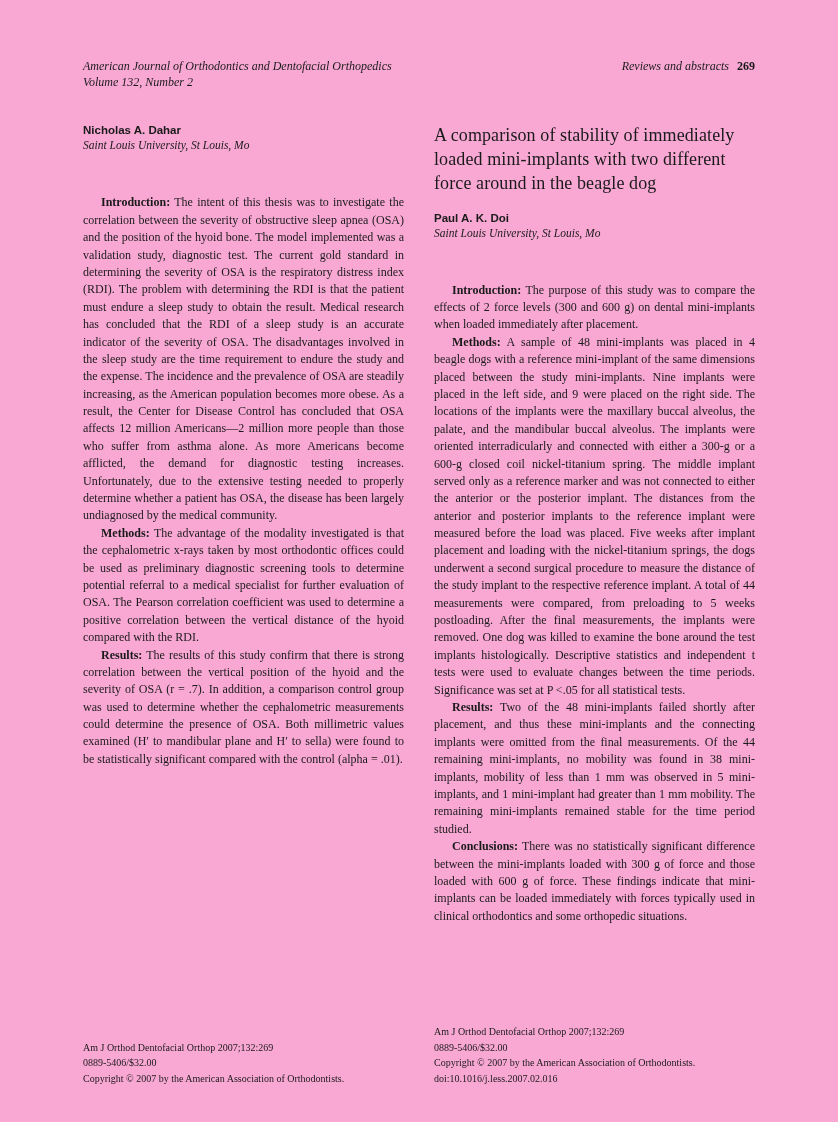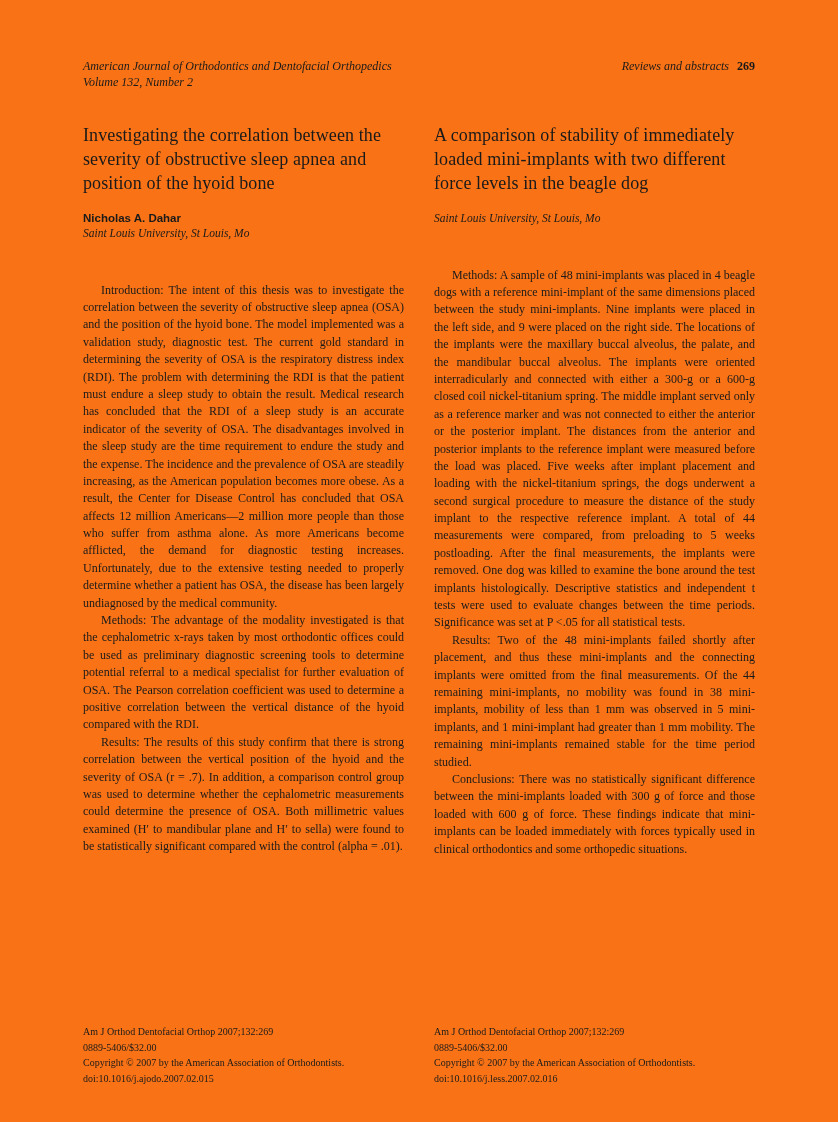--- a/index.html
+++ b/index.html
@@ -1,21 +1,21 @@
 <!DOCTYPE html>
 <html><head>
 <meta charset="utf-8">
 <style>
   * { margin: 0; padding: 0; box-sizing: border-box; }
   html, body { background: #e8e8e8; }
   .page {
     width: 838px;
     height: 1122px;
     margin: 0 auto;
-    background: #f97316;
+    background: #f9a8d4;
     padding: 58px 83px 36px 83px;
     display: flex;
     flex-direction: column;
     overflow: hidden;
     font-family: "Liberation Serif", serif;
     color: #1a1a1a;
   }
   
   .running-head {
     display: flex;
@@ -59,21 +59,21 @@
     font-style: italic;
     font-size: 11.5px;
     margin-bottom: 43px;
   }
   .abstract p {
     font-size: 12px;
     line-height: 1.45;
     text-align: justify;
     text-indent: 18px;
   }
-  .abstract p b { font-weight: normal; }
+  .abstract p b { font-weight: bold; }
   
   .cite-block {
     margin-top: auto;
     padding-top: 14px;
     font-size: 10px;
     line-height: 1.55;
   }
 </style>
 </head>
 <body>
@@ -86,43 +86,43 @@
       <div>Volume 132, Number 2</div>
     </div>
     <div class="head-right">
       <span>Reviews and abstracts</span><span class="pagenum">269</span>
     </div>
   </div>
 
   <div class="columns">
 
     <div class="col">
-      <h1 class="article-title">Investigating the correlation between the severity of obstructive sleep apnea and position of the hyoid bone</h1>
       <div class="author">Nicholas A. Dahar</div>
       <div class="affiliation">Saint Louis University, St Louis, Mo</div>
 
       <div class="abstract">
         <p><b>Introduction:</b> <span>The intent of this thesis was to investigate the correlation between the severity of obstructive sleep apnea (OSA) and the position of the hyoid bone. The model implemented was a validation study, diagnostic test. The current gold standard in determining the severity of OSA is the respiratory distress index (RDI). The problem with determining the RDI is that the patient must endure a sleep study to obtain the result. Medical research has concluded that the RDI of a sleep study is an accurate indicator of the severity of OSA. The disadvantages involved in the sleep study are the time requirement to endure the study and the expense. The incidence and the prevalence of OSA are steadily increasing, as the American population becomes more obese. As a result, the Center for Disease Control has concluded that OSA affects 12 million Americans—2 million more people than those who suffer from asthma alone. As more Americans become afflicted, the demand for diagnostic testing increases. Unfortunately, due to the extensive testing needed to properly determine whether a patient has OSA, the disease has been largely undiagnosed by the medical community.</span></p>
         <p><b>Methods:</b> <span>The advantage of the modality investigated is that the cephalometric x-rays taken by most orthodontic offices could be used as preliminary diagnostic screening tools to determine potential referral to a medical specialist for further evaluation of OSA. The Pearson correlation coefficient was used to determine a positive correlation between the vertical distance of the hyoid compared with the RDI.</span></p>
         <p><b>Results:</b> <span>The results of this study confirm that there is strong correlation between the vertical position of the hyoid and the severity of OSA (r = .7). In addition, a comparison control group was used to determine whether the cephalometric measurements could determine the presence of OSA. Both millimetric values examined (H′ to mandibular plane and H′ to sella) were found to be statistically significant compared with the control (alpha = .01).</span></p>
       </div>
 
       <div class="cite-block">
         <div>Am J Orthod Dentofacial Orthop 2007;132:269</div>
         <div>0889-5406/$32.00</div>
         <div>Copyright © 2007 by the American Association of Orthodontists.</div>
-        <div>doi:10.1016/j.ajodo.2007.02.015</div>
       </div>
     </div>
 
     <div class="col">
-      <h1 class="article-title">A comparison of stability of immediately loaded mini-implants with two different force levels in the beagle dog</h1>
+      <h1 class="article-title">A comparison of stability of immediately loaded mini-implants with two different force around in the beagle dog</h1>
+      <div class="author">Paul A. K. Doi</div>
       <div class="affiliation">Saint Louis University, St Louis, Mo</div>
 
       <div class="abstract">
+        <p><b>Introduction:</b> <span>The purpose of this study was to compare the effects of 2 force levels (300 and 600 g) on dental mini-implants when loaded immediately after placement.</span></p>
         <p><b>Methods:</b> <span>A sample of 48 mini-implants was placed in 4 beagle dogs with a reference mini-implant of the same dimensions placed between the study mini-implants. Nine implants were placed in the left side, and 9 were placed on the right side. The locations of the implants were the maxillary buccal alveolus, the palate, and the mandibular buccal alveolus. The implants were oriented interradicularly and connected with either a 300-g or a 600-g closed coil nickel-titanium spring. The middle implant served only as a reference marker and was not connected to either the anterior or the posterior implant. The distances from the anterior and posterior implants to the reference implant were measured before the load was placed. Five weeks after implant placement and loading with the nickel-titanium springs, the dogs underwent a second surgical procedure to measure the distance of the study implant to the respective reference implant. A total of 44 measurements were compared, from preloading to 5 weeks postloading. After the final measurements, the implants were removed. One dog was killed to examine the bone around the test implants histologically. Descriptive statistics and independent t tests were used to evaluate changes between the time periods. Significance was set at P &lt;.05 for all statistical tests.</span></p>
         <p><b>Results:</b> <span>Two of the 48 mini-implants failed shortly after placement, and thus these mini-implants and the connecting implants were omitted from the final measurements. Of the 44 remaining mini-implants, no mobility was found in 38 mini-implants, mobility of less than 1 mm was observed in 5 mini-implants, and 1 mini-implant had greater than 1 mm mobility. The remaining mini-implants remained stable for the time period studied.</span></p>
         <p><b>Conclusions:</b> <span>There was no statistically significant difference between the mini-implants loaded with 300 g of force and those loaded with 600 g of force. These findings indicate that mini-implants can be loaded immediately with forces typically used in clinical orthodontics and some orthopedic situations.</span></p>
       </div>
 
       <div class="cite-block">
         <div>Am J Orthod Dentofacial Orthop 2007;132:269</div>
         <div>0889-5406/$32.00</div>
         <div>Copyright © 2007 by the American Association of Orthodontists.</div>
         <div>doi:10.1016/j.less.2007.02.016</div>

